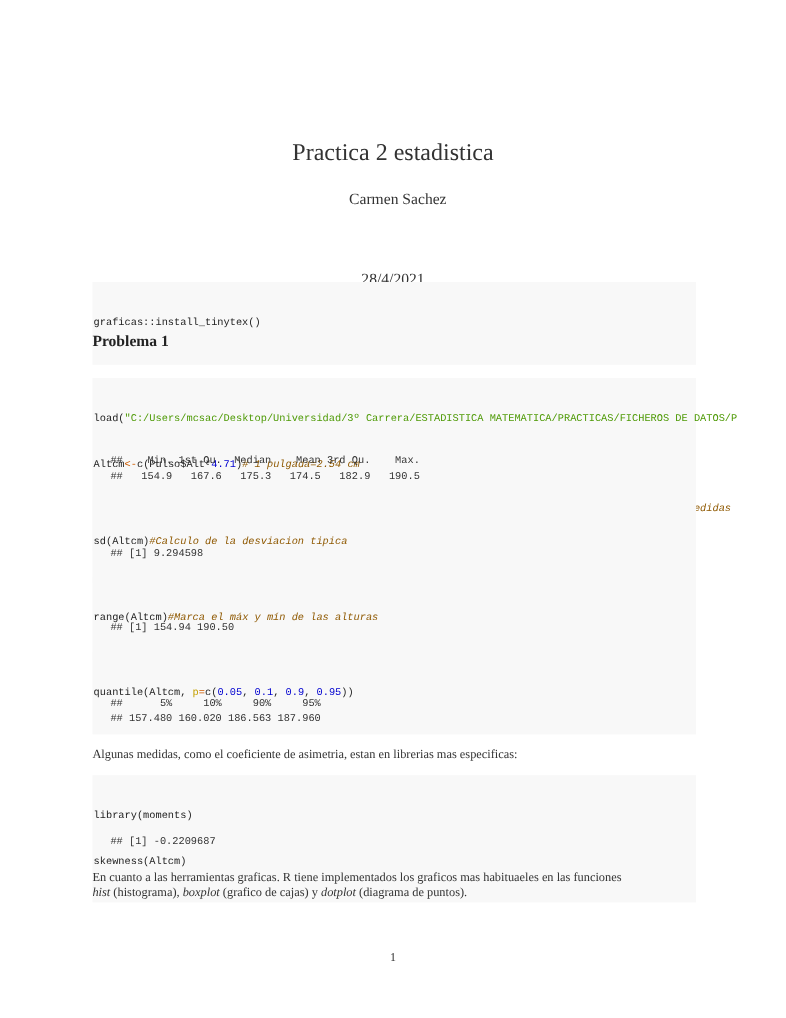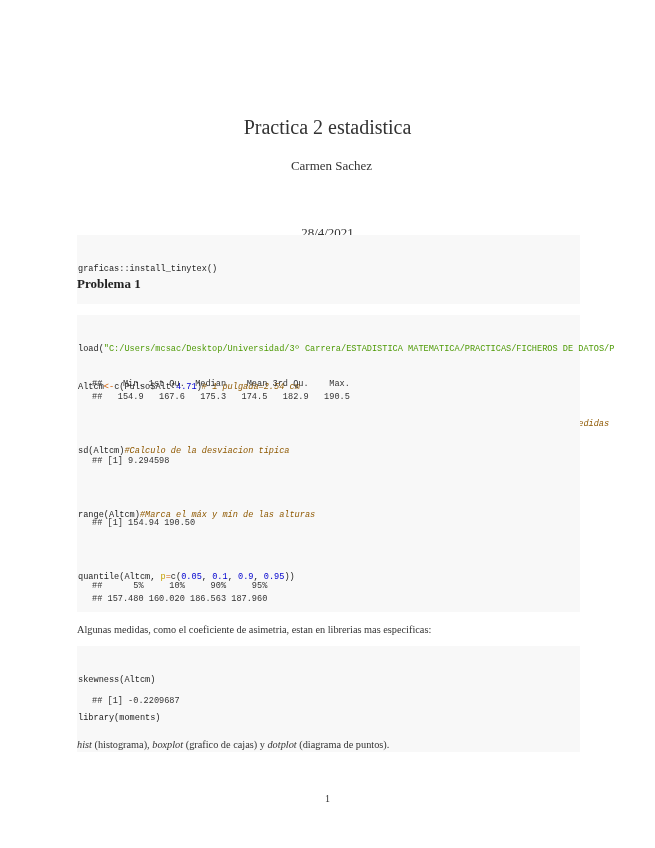--- a/index.html
+++ b/index.html
@@ -69,22 +69,22 @@
   <div class="code" style="top:543px;">
     <span class="ln"><span>quantile(Altcm, </span><span style="color:#c4a000">p</span><span class="op">=</span><span>c(</span><span class="num">0.05</span><span>, </span><span class="num">0.1</span><span>, </span><span class="num">0.9</span><span>, </span><span class="num">0.95</span><span>))</span></span>
   </div>
 
   <div class="out" style="top:580px;"><span>##      5%     10%     90%     95% </span>
 <span>## 157.480 160.020 186.563 187.960</span></div>
 
   <div class="para" style="top:623px;">Algunas medidas, como el coeficiente de asimetria, estan en librerias mas especificas:</div>
 
   <div class="code" style="top:646px;">
+    <span class="ln">library(moments)</span>
     <span class="ln">skewness(Altcm)</span>
-    <span class="ln">library(moments)</span>
   </div>
 
   <div class="out" style="top:695px;">## [1] -0.2209687</div>
 
-  <div class="para" style="top:725px;"><br><i>hist</i><span> (histograma), </span><i>boxplot</i><span> (grafico de cajas) y </span><i>dotplot</i><span> (diagrama de puntos).</span></div>
+  <div class="para" style="top:725px;"><span>En cuanto a las herramientas graficas. R tiene implementados los graficos mas habituaeles en las funciones</span><br><i>hist</i><span> (histograma), </span><i>boxplot</i><span> (grafico de cajas) y </span><i>dotplot</i><span> (diagrama de puntos).</span></div>
 
   <div class="pagenum">1</div>
 </div>
 
 </body></html>

